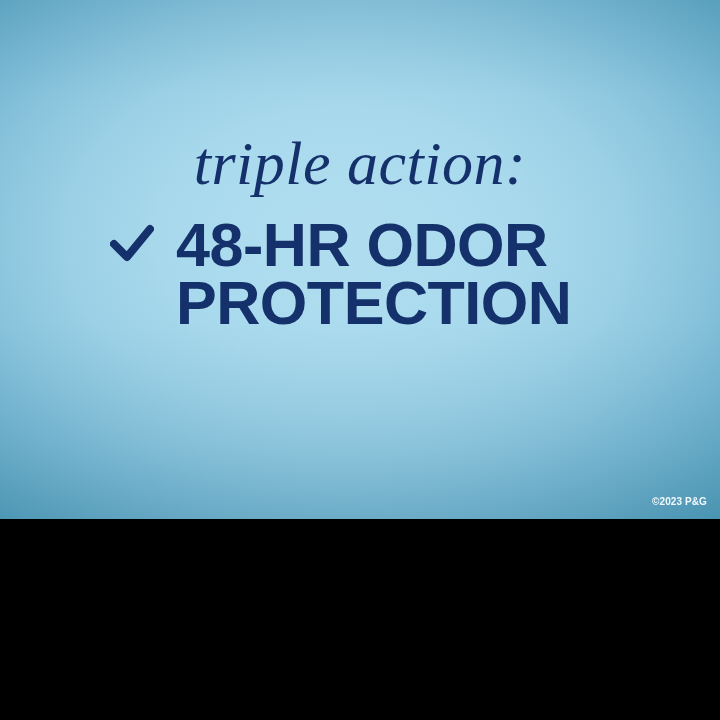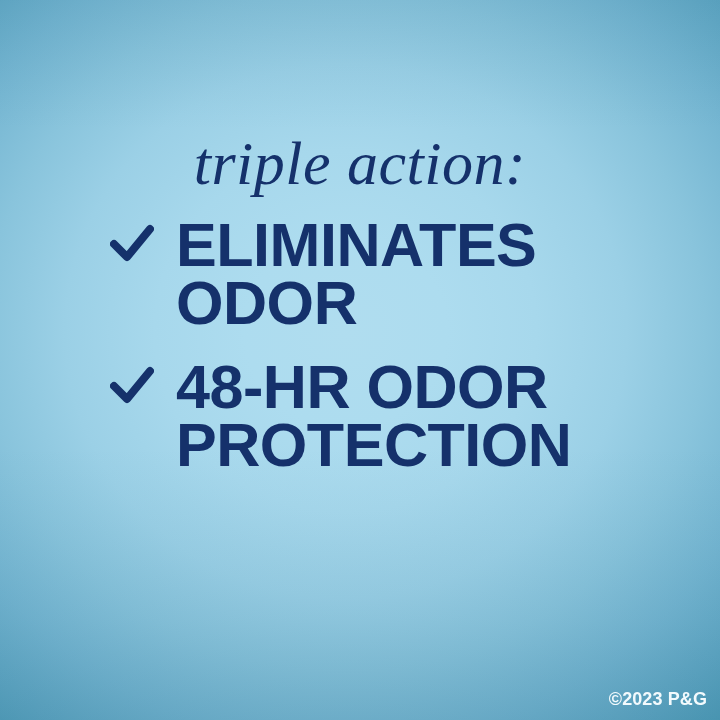--- a/index.html
+++ b/index.html
@@ -4,21 +4,21 @@
 <style>
   html, body {
     margin: 0;
     padding: 0;
     background: #000;
   }
 
   #canvas {
     position: relative;
     width: 720px;
-    height: 720px;
+    height: 519px;
     overflow: hidden;
     font-family: "Liberation Sans", sans-serif;
     
     background-color: #9ED2E7;
     background-image:
       radial-gradient(ellipse 78% 74% at 48% 46%,
         #B0DDEF 0%,
         #ADDCEF 18%,
         #A7D8EC 34%,
         #9BD0E6 50%,
@@ -105,49 +105,40 @@
     transform-origin: left top;
   }
 
   
   .copyright {
     position: absolute;
     right: 13px;
     bottom: 12px;
     font-family: "Liberation Sans", sans-serif;
     font-weight: 700;
-    font-size: 18px;
+    font-size: 10px;
     line-height: 1;
     letter-spacing: 0.1px;
     color: #F2FAFD;
     white-space: nowrap;
   }
 </style>
 </head>
 <body>
 
 <div id="canvas">
 
   <div id="vignette"></div>
 
   <div id="content">
 
     <div class="heading">triple action:</div>
 
     <div class="benefits">
 
-      <div class="benefit-row">
-        <span class="check-icon">
-          <svg viewBox="0 0 44 46" xmlns="http://www.w3.org/2000/svg" aria-hidden="true">
-            <path d="M4 24 L17 37 L40 9" fill="none" stroke="#15316B" stroke-width="8" stroke-linecap="round" stroke-linejoin="round"></path>
-          </svg>
-        </span>
-        <span class="benefit-label">ELIMINATES
-ODOR</span>
-      </div>
 
 
       <div class="benefit-row">
         <span class="check-icon">
           <svg viewBox="0 0 44 46" xmlns="http://www.w3.org/2000/svg" aria-hidden="true">
             <path d="M4 24 L17 37 L40 9" fill="none" stroke="#15316B" stroke-width="8" stroke-linecap="round" stroke-linejoin="round"></path>
           </svg>
         </span>
         <span class="benefit-label">48-HR ODOR
 PROTECTION</span>

